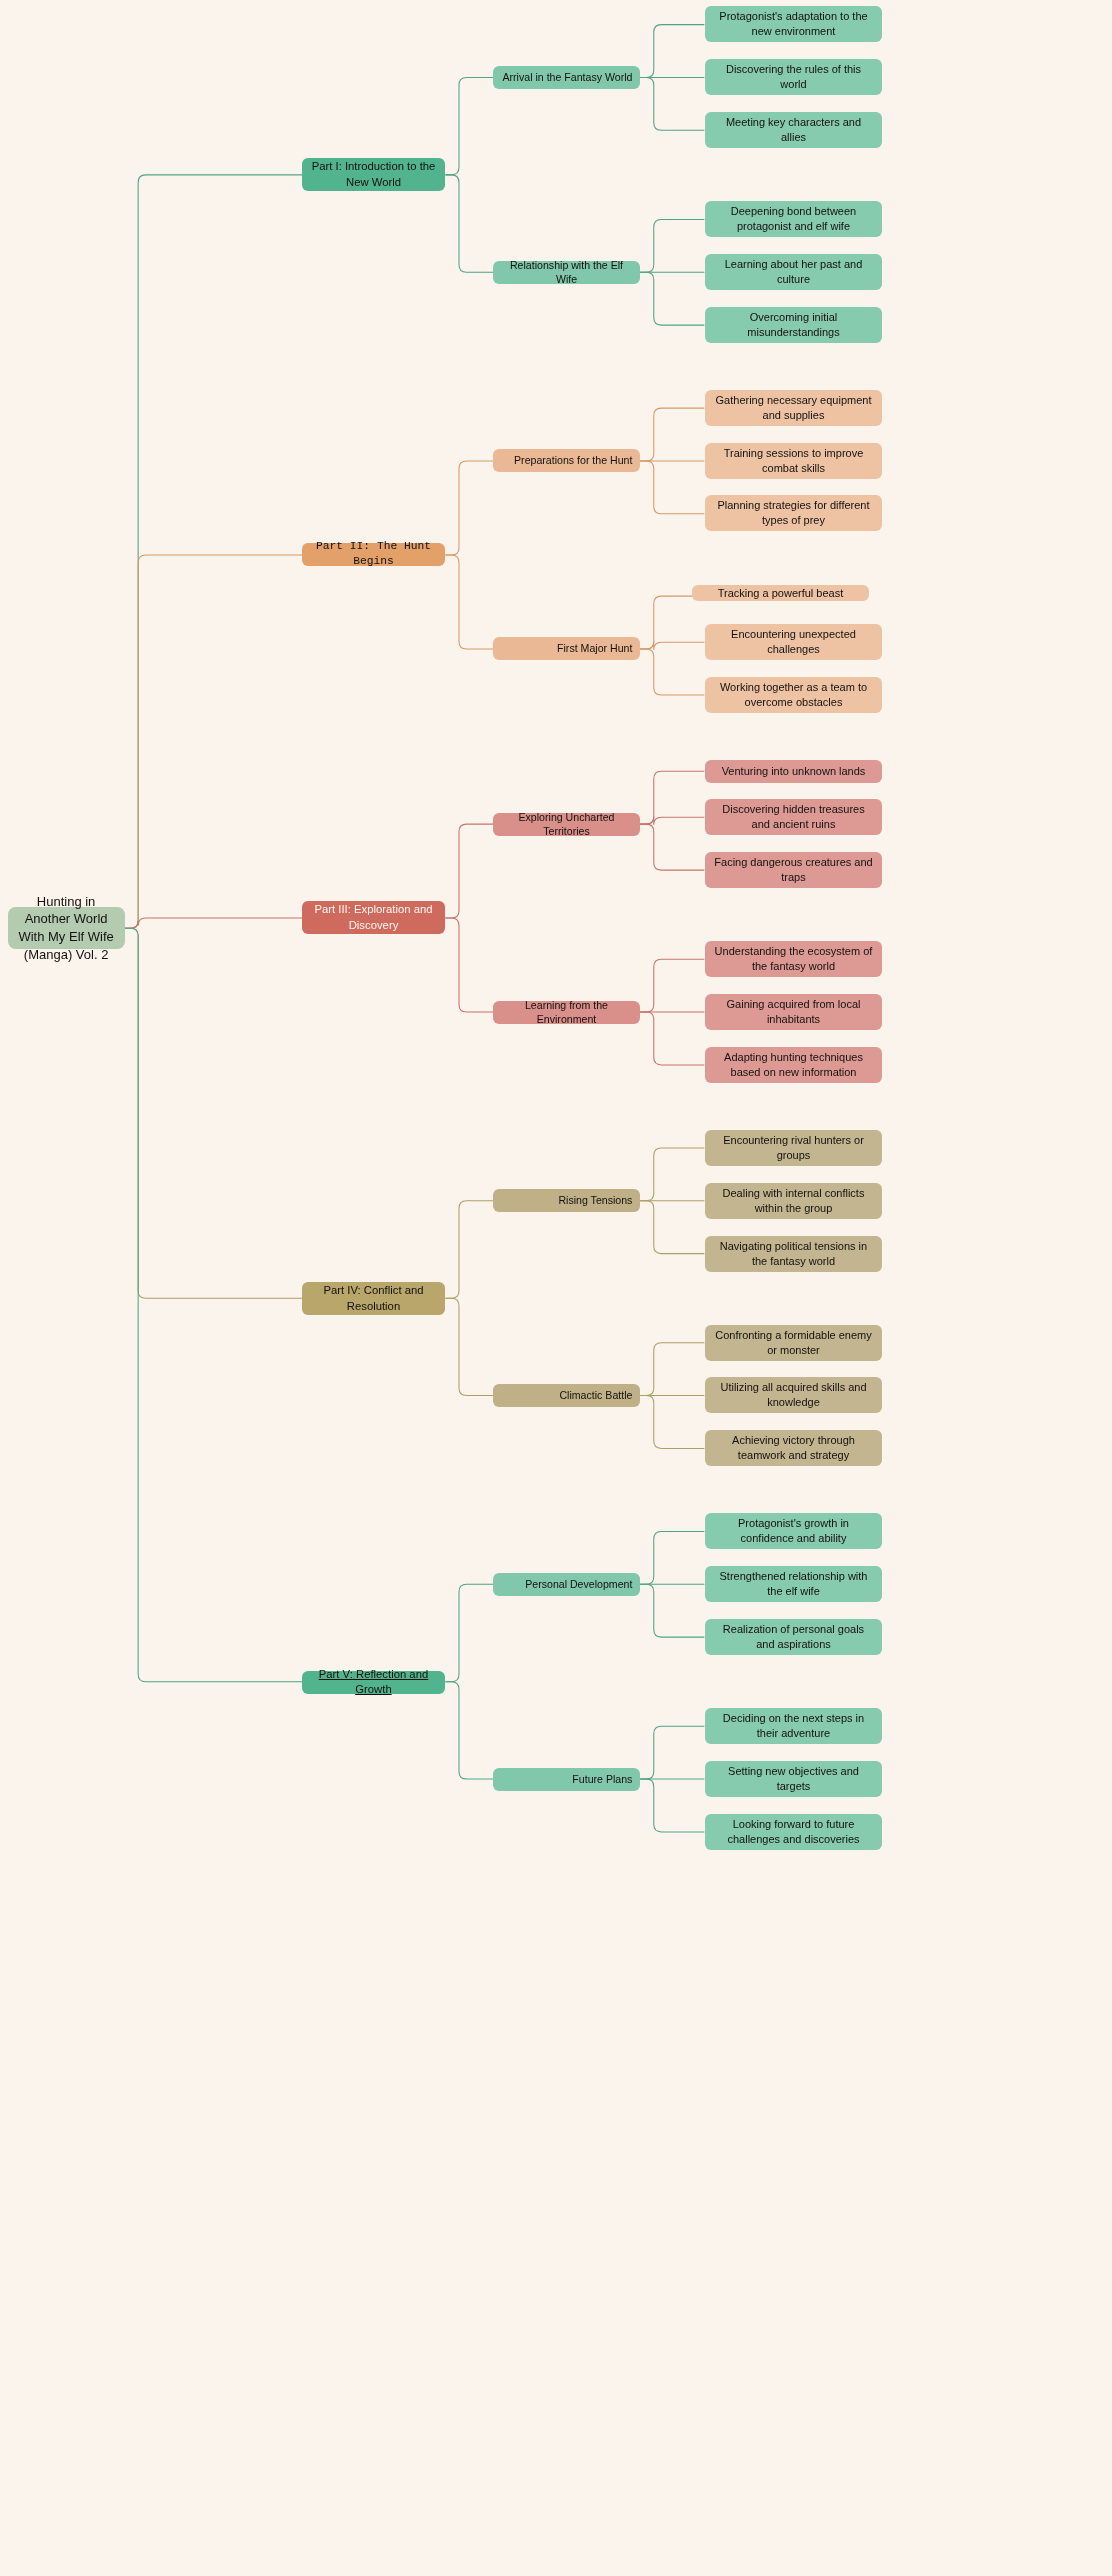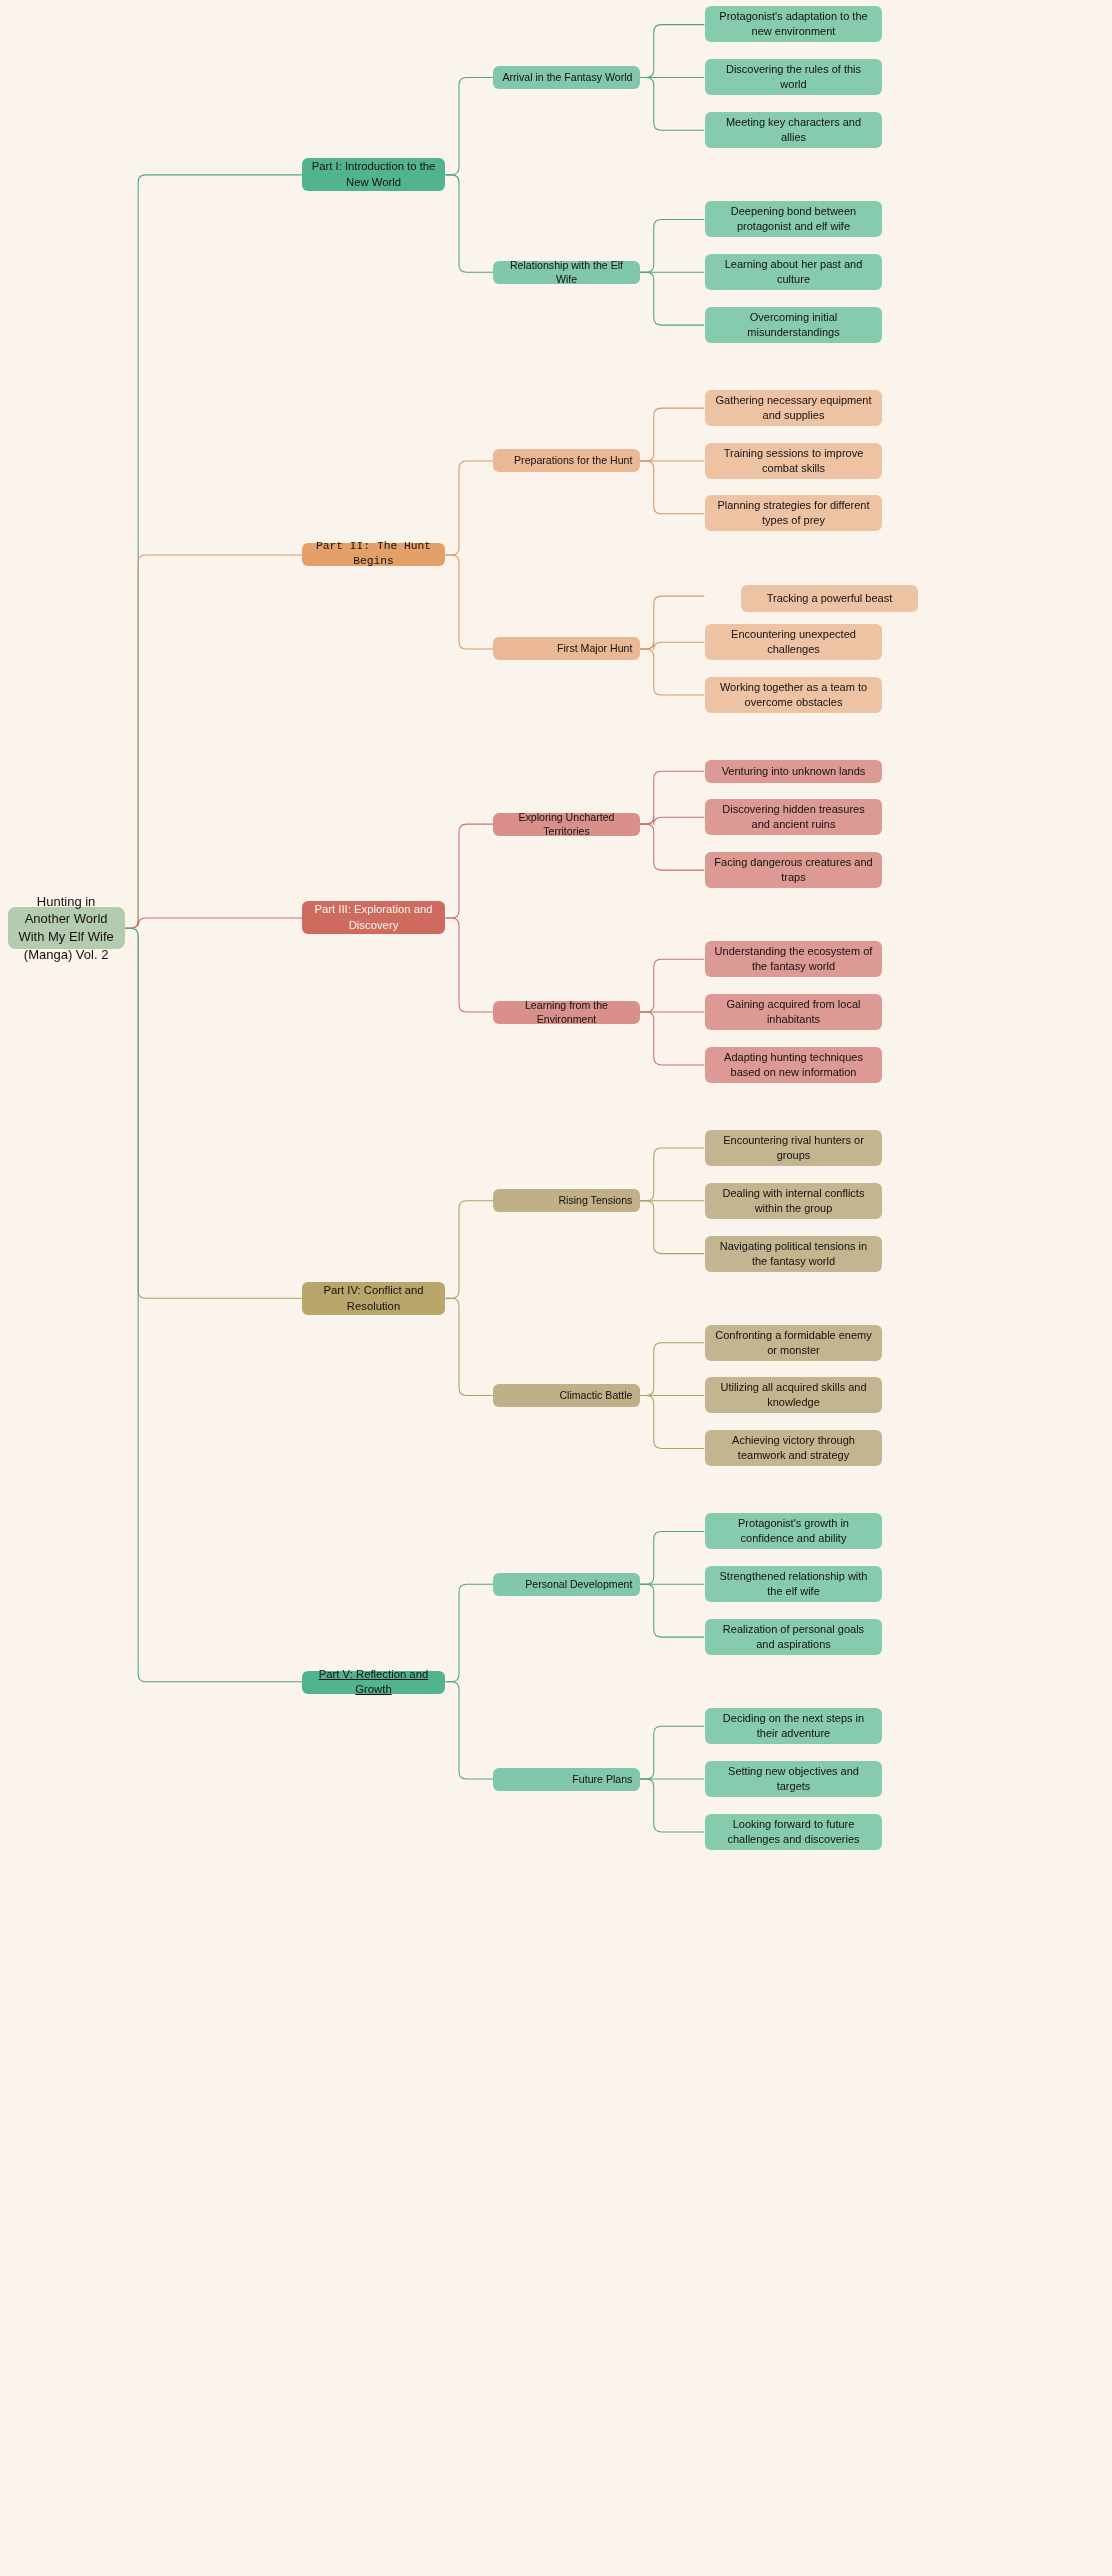--- a/index.html
+++ b/index.html
@@ -97,21 +97,21 @@
     </div>
     <div class="node lvl3" style="left: 705px; top: 443px; width: 177px; height: 36px; background: rgb(238, 195, 164); color: rgb(20, 17, 15);">
       <span>Training sessions to improve combat skills</span>
     </div>
     <div class="node lvl3" style="left: 705px; top: 495px; width: 177px; height: 36px; background: rgb(238, 195, 164); color: rgb(20, 17, 15);">
       <span>Planning strategies for different types of prey</span>
     </div>
     <div class="node lvl2" style="left: 493px; top: 449px; width: 147px; height: 22.7px; background: rgb(234, 184, 148); color: rgb(20, 17, 15);">
       <span>Preparations for the Hunt</span>
     </div>
-    <div class="node lvl3" style="left: 741px; top: 585px; width: 177px; height: 27px; background: rgb(238, 195, 164); color: rgb(20, 17, 15);">
+    <div class="node lvl3" style="left: 692px; top: 585px; width: 177px; height: 16px; background: rgb(238, 195, 164); color: rgb(20, 17, 15);">
       <span>Tracking a powerful beast</span>
     </div>
     <div class="node lvl3" style="left: 705px; top: 624px; width: 177px; height: 36px; background: rgb(238, 195, 164); color: rgb(20, 17, 15);">
       <span>Encountering unexpected challenges</span>
     </div>
     <div class="node lvl3" style="left: 705px; top: 677px; width: 177px; height: 36px; background: rgb(238, 195, 164); color: rgb(20, 17, 15);">
       <span>Working together as a team to overcome obstacles</span>
     </div>
     <div class="node lvl2" style="left: 493px; top: 637px; width: 147px; height: 22.7px; background: rgb(234, 184, 148); color: rgb(20, 17, 15);">
       <span>First Major Hunt</span>

